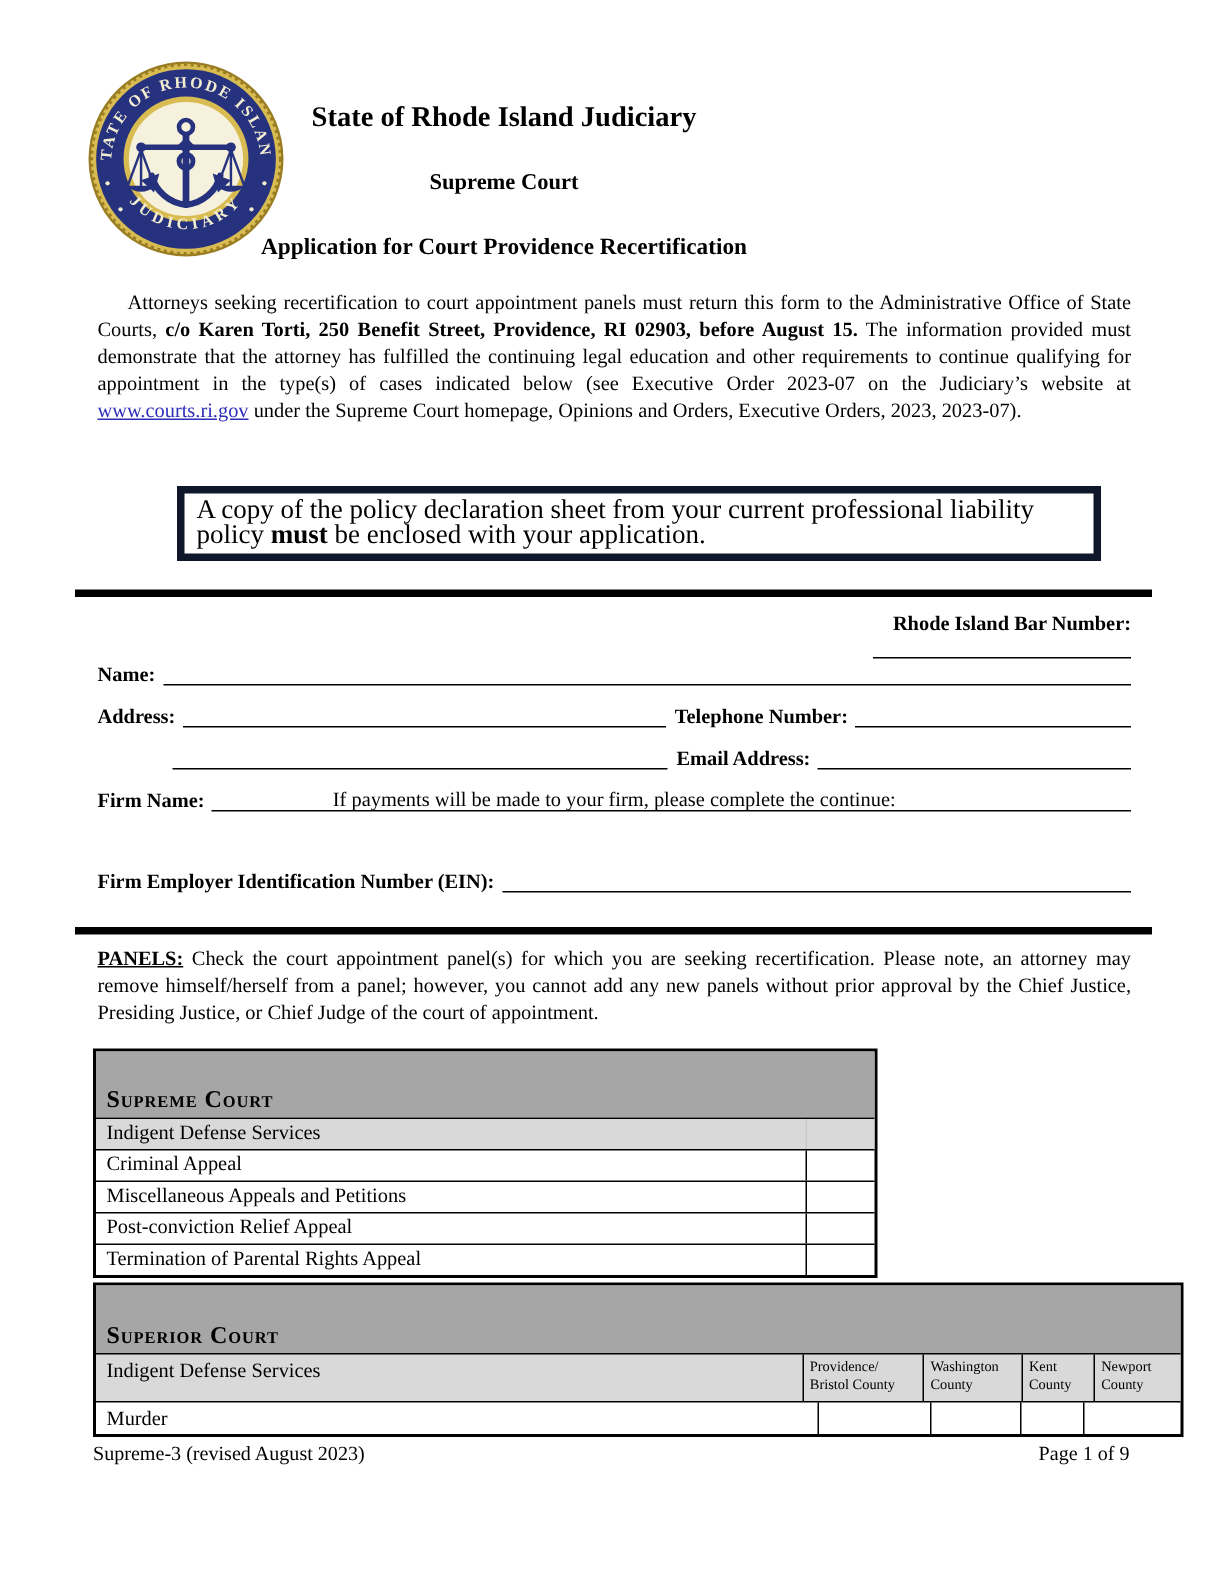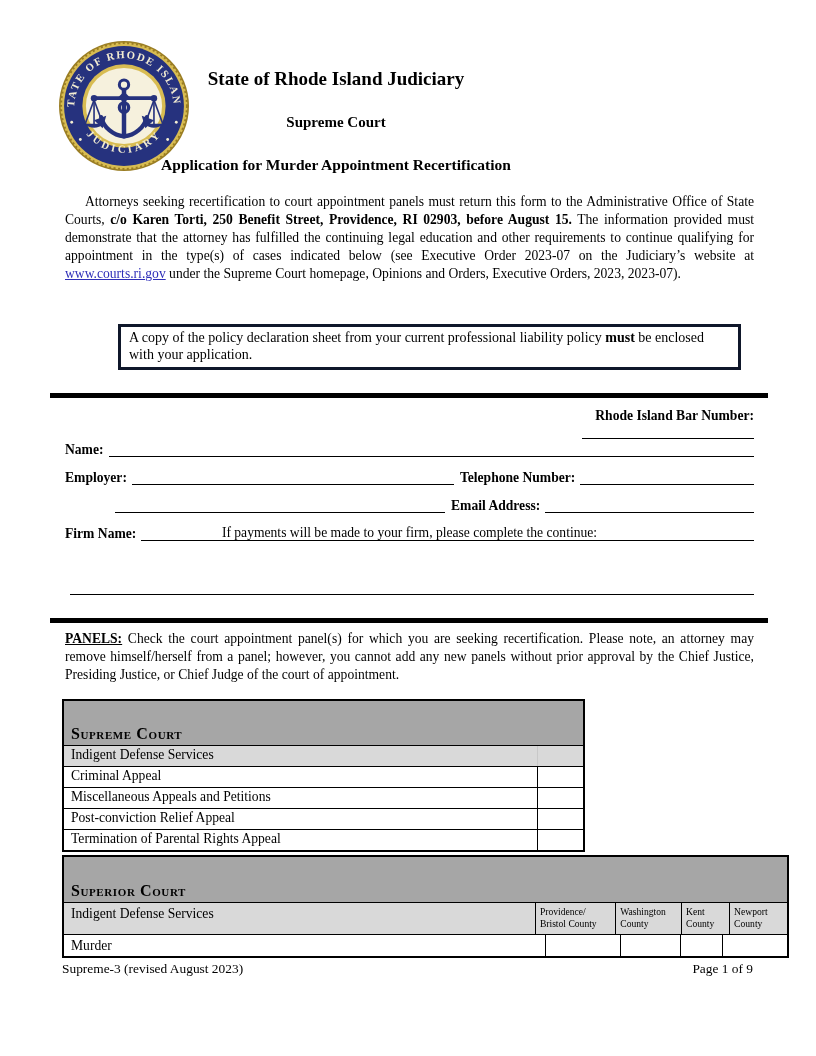--- a/index.html
+++ b/index.html
@@ -21,22 +21,22 @@
   .intro {
     top:193px; left:65px; width:689px;
     font-size:13.6px; line-height:18px; text-align:justify; text-indent:20px;
   }
   .b { font-weight:bold; }
   .link { color:var(--link_blue); text-decoration:underline; cursor:pointer; }
 
   
   .notice {
     top:324px; left:118px; width:593px;
-    border:3px solid #0f172a; padding:2px 16px 4px 8px;
-    font-size:14px; line-height:17px;
+    border:5px solid #0f172a; padding:2px 5px 4px 8px;
+    font-size:18px; line-height:17px;
   }
 
   .rule { left:50px; width:718px; height:5px; background:#000; }
   .rule1 { top:393px; } .rule2 { top:618px; }
 
   
   .frow {
     left:65px; width:689px; display:flex; align-items:flex-end;
     font-size:13.6px; line-height:16px;
   }
@@ -149,21 +149,21 @@
           <line x1="94.5" y1="59" x2="103" y2="82"></line>
         </g>
         <path d="M25.5,82.5 Q35.5,90.5 45.5,82.5 Z"></path>
         <path d="M84.5,82.5 Q94.5,90.5 104.5,82.5 Z"></path>
       </g>
     </svg>
   </div>
 
   <div class="abs title t1">State of Rhode Island Judiciary</div>
   <div class="abs title t2">Supreme Court</div>
-  <div class="abs title t3">Application for Murder Appointment Recertification</div>
+  <div class="abs title t3">Application for Court Providence Recertification</div>
 
   <div class="abs intro">
     <span>Attorneys seeking recertification to court appointment panels must return this form to the Administrative Office of State Courts, </span><span class="b">c/o Karen Torti, 250 Benefit Street, Providence, RI 02903, before August 15.</span><span>  The information provided must demonstrate that the attorney has fulfilled the continuing legal education and other requirements to continue qualifying for appointment in the type(s) of cases indicated below (see Executive Order 2023-07 on the Judiciary’s website at </span><span class="link">www.courts.ri.gov</span><span> under the Supreme Court homepage, Opinions and Orders, Executive Orders, 2023, 2023-07).</span>
   </div>
 
   <div class="abs notice">
     <span>A copy of the policy declaration sheet from your current professional liability policy </span><span class="b">must</span><span> be enclosed with your application.</span>
   </div>
 
   <div class="abs rule rule1"></div>
@@ -172,40 +172,41 @@
     <span class="lbl">Rhode Island Bar Number:</span>
     <span class="blank"></span>
   </div>
 
   <div class="abs frow row-name">
     <span class="lbl">Name:</span>
     <span class="blank grow"></span>
   </div>
 
   <div class="abs frow row-addr">
-    <span class="lbl">Employer:</span>
+    <span class="lbl">Address:</span>
     <span class="blank blank1"></span>
     <span class="lbl">Telephone Number:</span>
     <span class="blank grow"></span>
   </div>
 
   <div class="abs frow row-email">
     <span class="blank blank1"></span>
     <span class="lbl">Email Address:</span>
     <span class="blank grow"></span>
   </div>
 
   <div class="abs paynote">If payments will be made to your firm, please complete the continue:</div>
 
   <div class="abs frow row-firm">
     <span class="lbl">Firm Name:</span>
     <span class="blank grow"></span>
   </div>
 
   <div class="abs frow row-ein">
+    <span class="lbl">Firm Employer Identification Number (EIN):</span>
     <span class="blank grow"></span>
   </div>
 
   <div class="abs rule rule2"></div>
 
   <div class="abs panels">
     <span class="plabel">PANELS:</span><span>  Check the court appointment panel(s) for which you are seeking recertification.  Please note, an attorney may remove himself/herself from a panel; however, you cannot add any new panels without prior approval by the Chief Justice, Presiding Justice, or Chief Judge of the court of appointment.</span>
   </div>
 
   <div class="abs tbl supreme">

